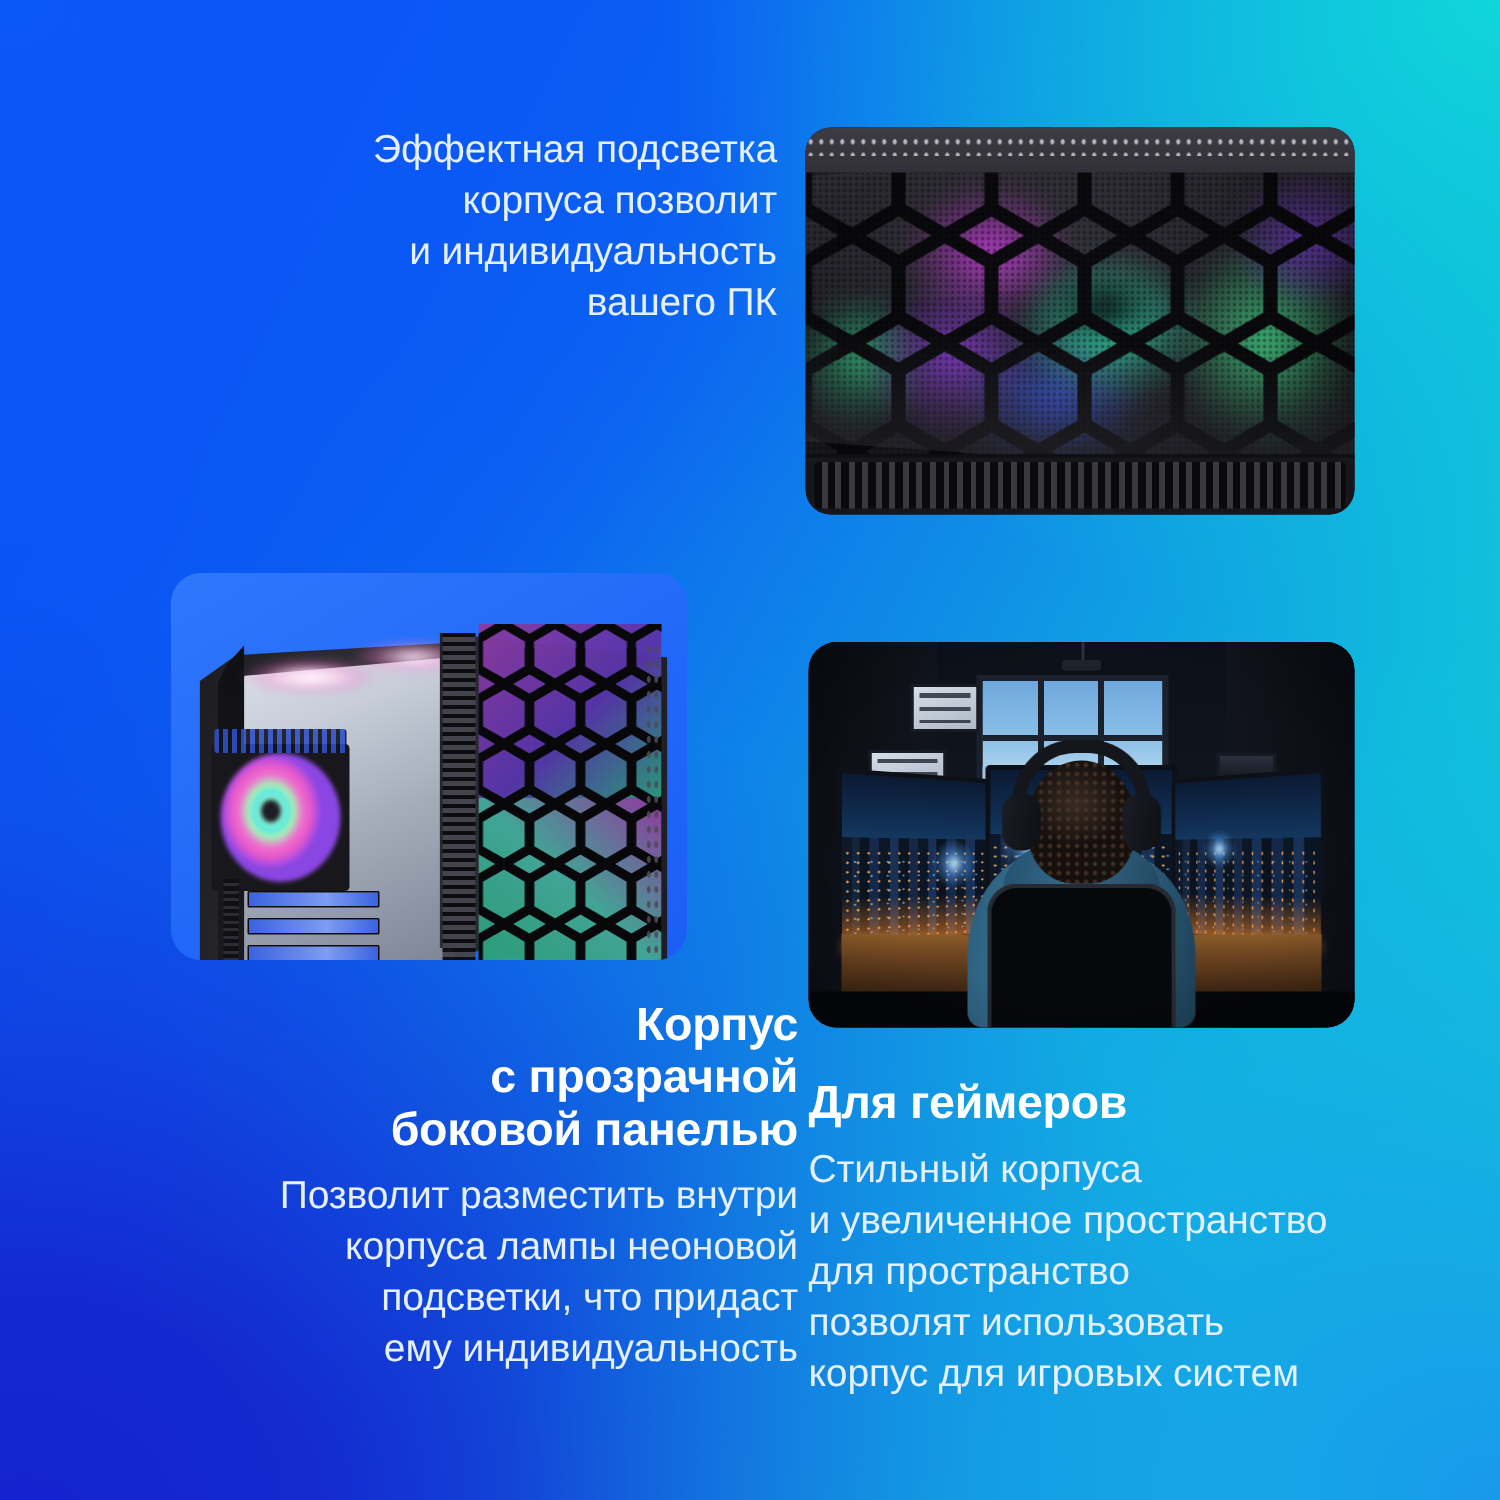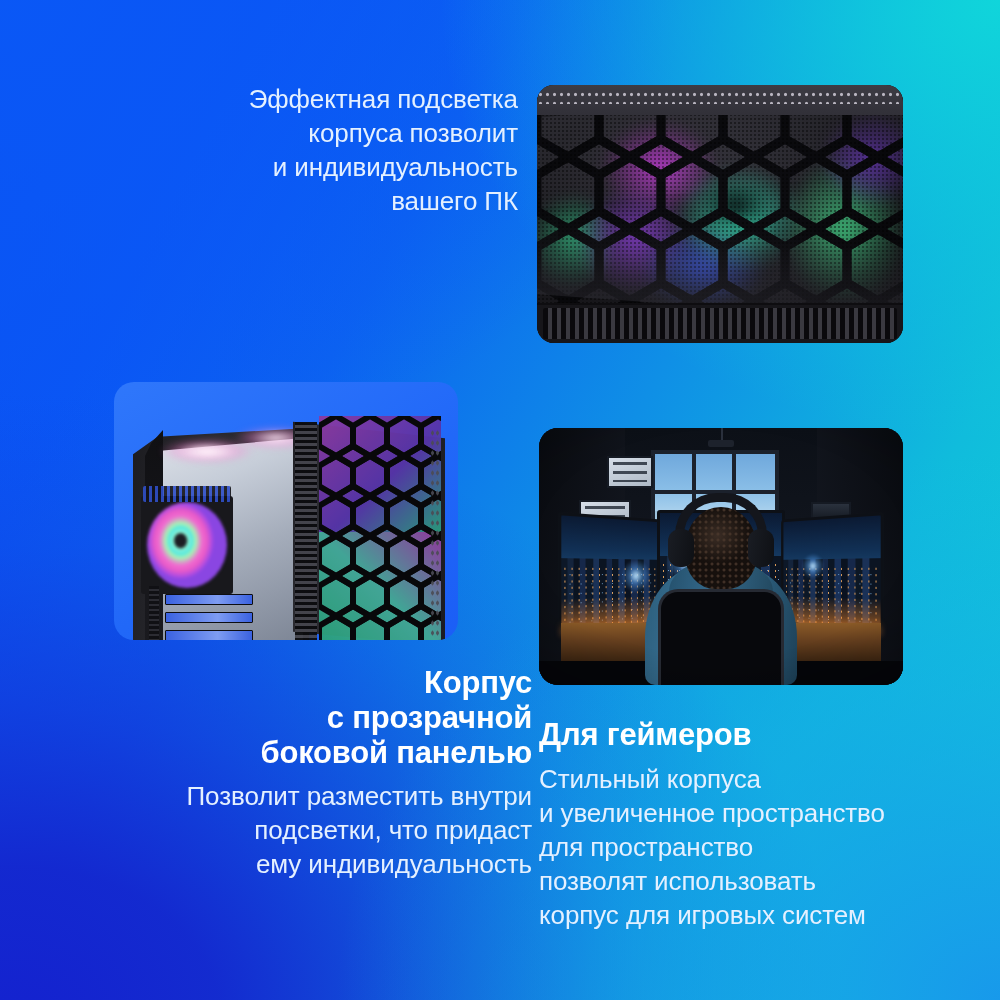--- a/index.html
+++ b/index.html
@@ -624,20 +624,21 @@
   </div>
 
   <div class="txt" id="block-panel">
     <h2 class="headline">
       <span class="headline-line">Корпус</span>
       <span class="headline-line">с прозрачной</span>
       <span class="headline-line">боковой панелью</span>
     </h2>
     <p class="body">
       <span class="body-line">Позволит разместить внутри</span>
+      <span class="body-line">корпуса лампы неоновой</span>
       <span class="body-line">подсветки, что придаст</span>
       <span class="body-line">ему индивидуальность</span>
     </p>
   </div>
 
   <div class="txt" id="block-gamers">
     <h2 class="headline">Для геймеров</h2>
     <p class="body">
       <span class="body-line">Стильный корпуса</span>
       <span class="body-line">и увеличенное пространство</span>

